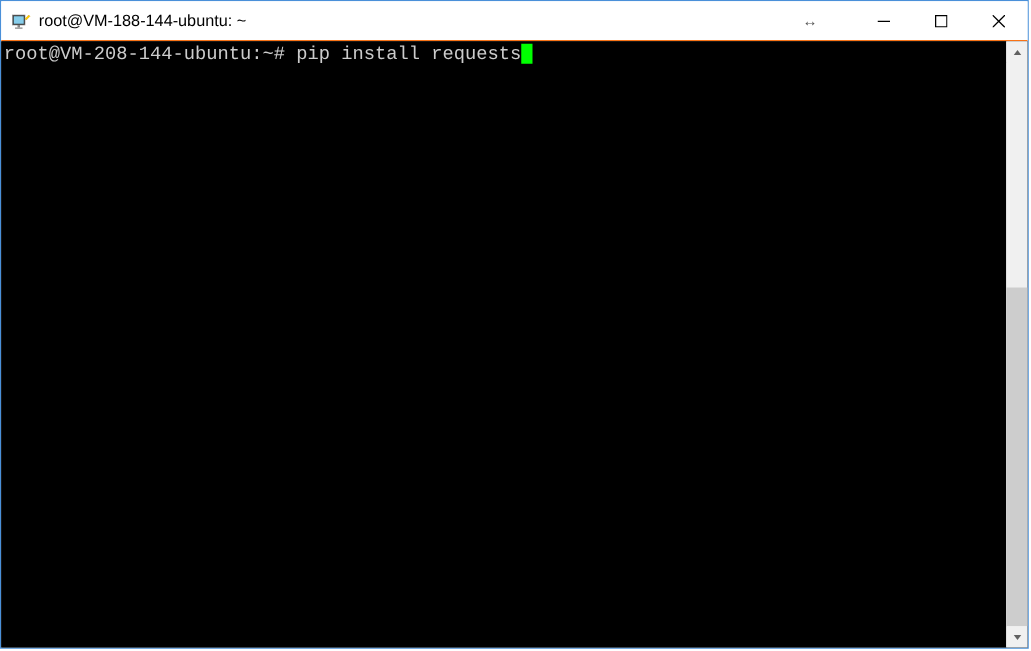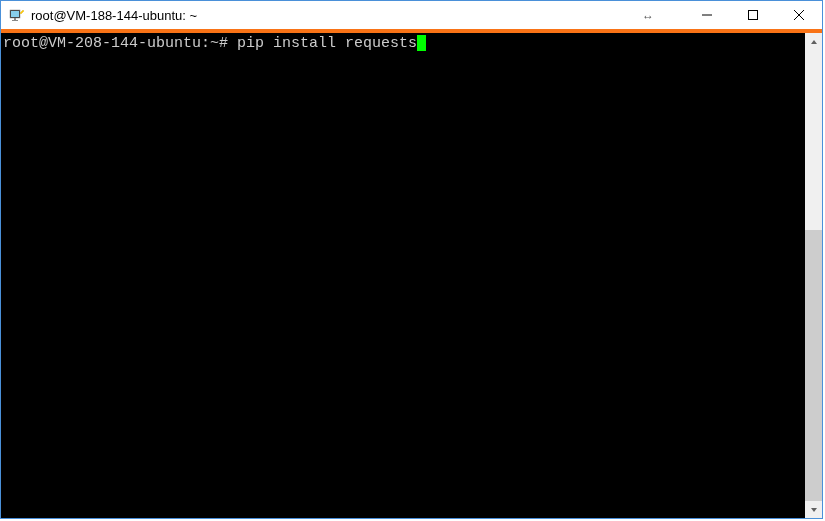--- a/index.html
+++ b/index.html
@@ -21,21 +21,21 @@
       display: flex;
       flex-direction: column;
       background: #fff;
     }
     .titlebar {
       height: 32px;
       background: #fff;
       display: flex;
       align-items: center;
       padding-left: 8px;
-      border-bottom: 4px solid #f97316;
+      border-bottom: 1px solid #f97316;
       flex-shrink: 0;
     }
     .titlebar-icon {
       width: 16px;
       height: 16px;
       margin-right: 6px;
       flex-shrink: 0;
     }
     .title-text {
       font-size: 13px;

